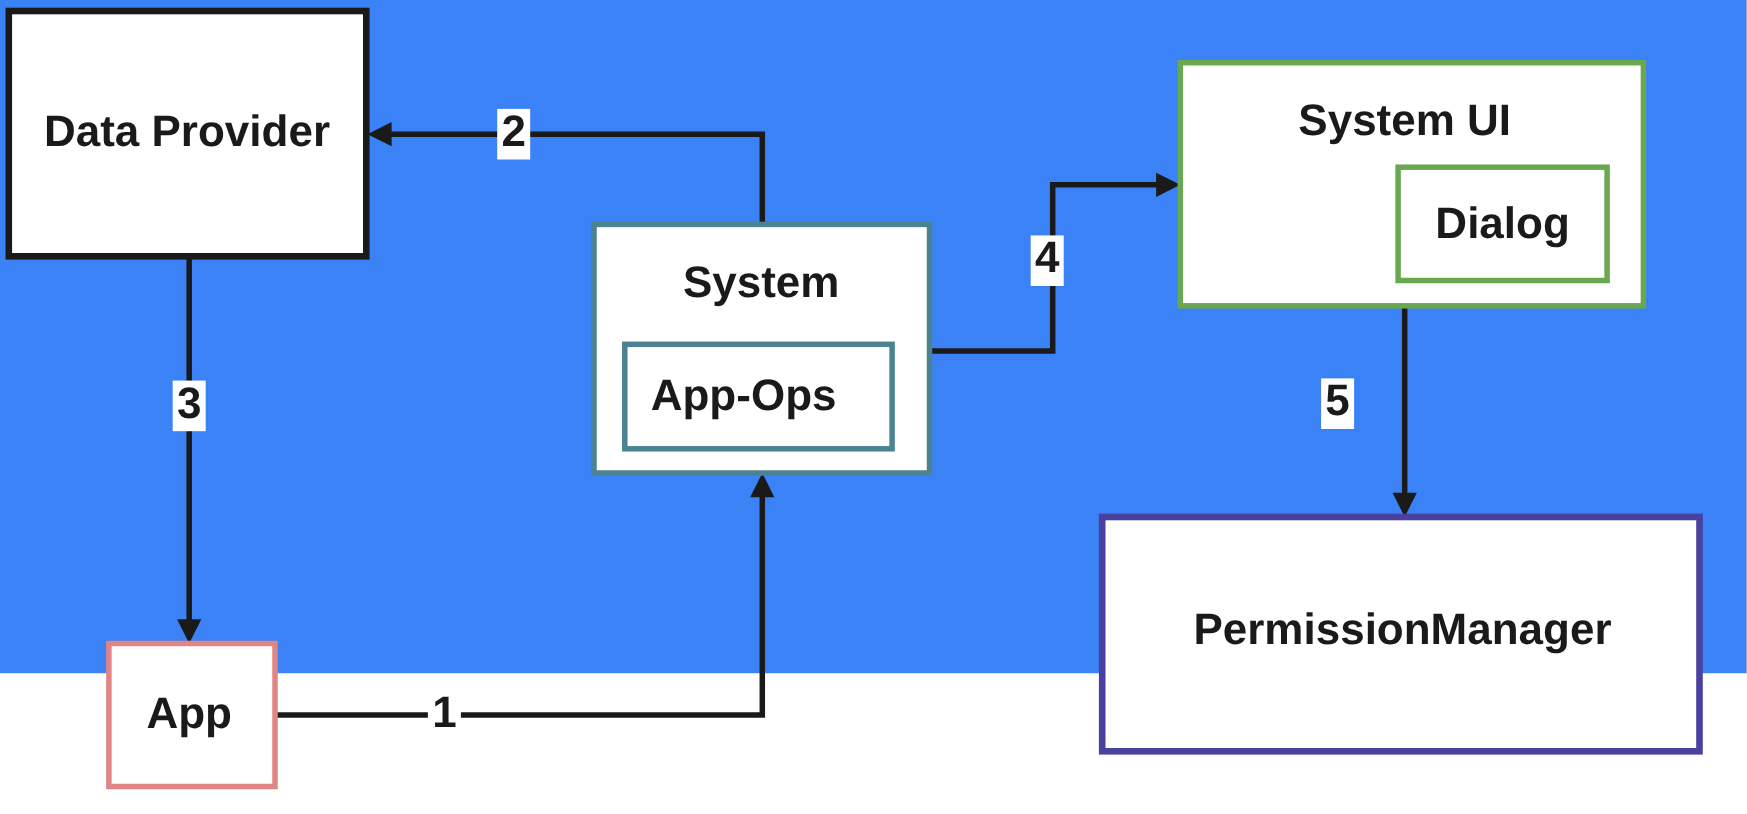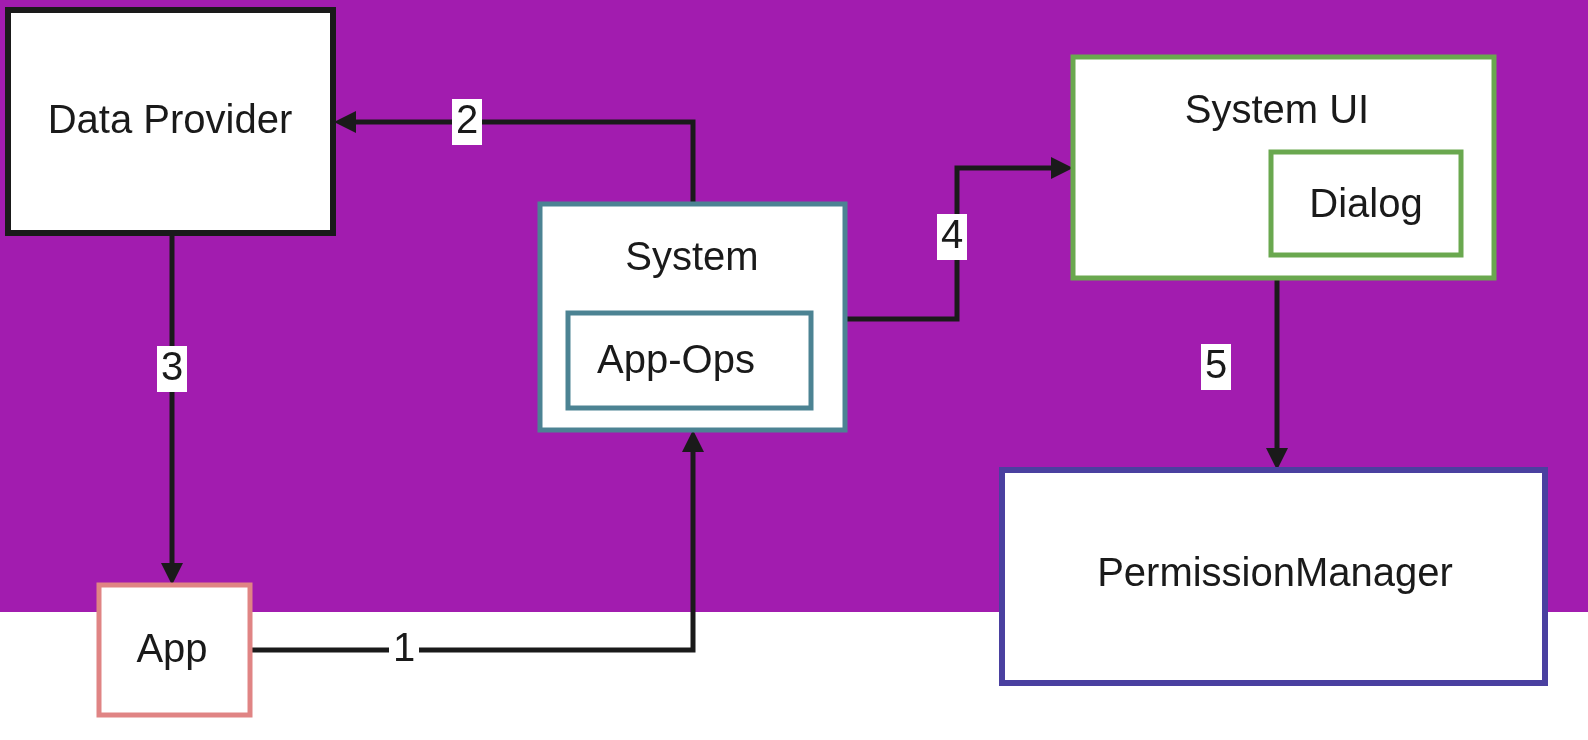--- a/index.html
+++ b/index.html
@@ -10,21 +10,22 @@
   body {
     width: 1588px;
     height: 740px;
     font-family: "Liberation Sans", sans-serif;
     overflow: hidden;
   }
   #diagram-root {
     position: relative;
     width: 1588px;
     height: 612px;
-    background: #a21caf;
+    background: #3b82f6;
+    font-weight: bold;
   }
   svg.diagram-canvas {
     position: absolute;
     top: 0;
     left: 0;
     width: 1588px;
     height: 740px;
     display: block;
   }
   .node-label {

